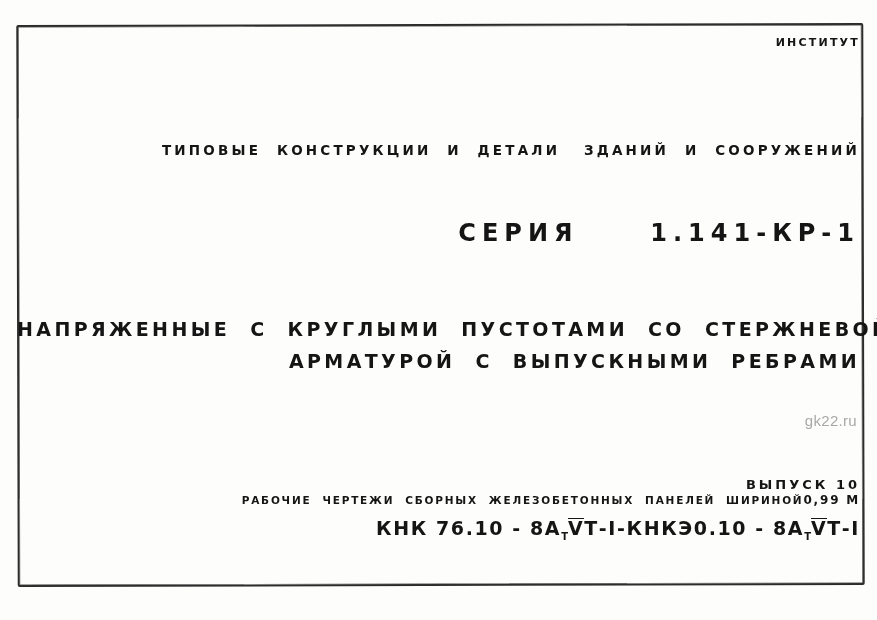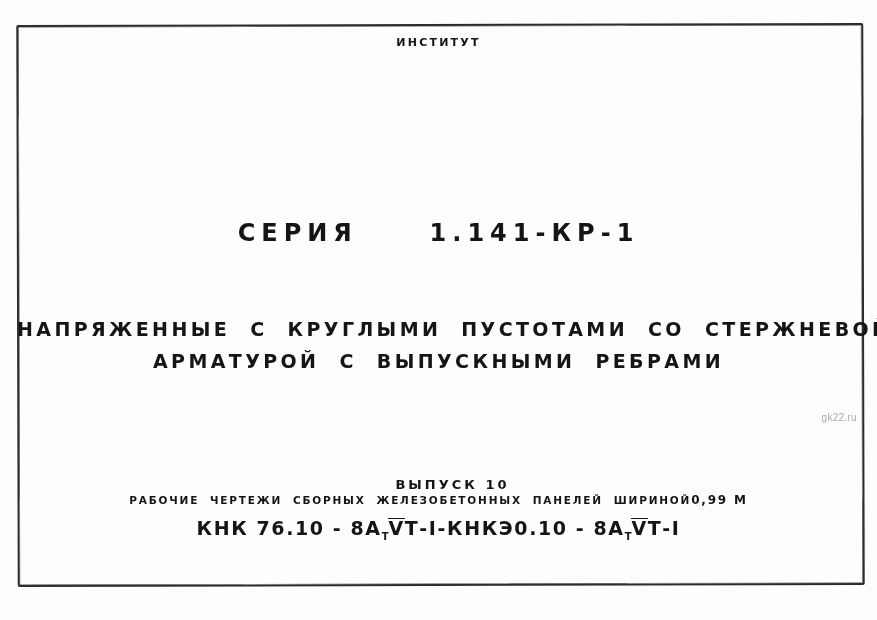--- a/index.html
+++ b/index.html
@@ -48,21 +48,21 @@
     border: 1px solid rgba(60,60,60,0.35);
     border-radius: 2px;
   }
 
   .doc-body {
     position: absolute;
     left: 17px;
     top: 24px;
     width: 843px;
     height: 552px;
-    text-align: center;
+    text-align: right;
   }
 
   
   .stencil {
     font-family: "DejaVu Sans", sans-serif;
     font-weight: 700;
     letter-spacing: 2.5px;
     color: #151515;
     text-transform: uppercase;
     line-height: 1.25;
@@ -160,39 +160,40 @@
     font-size: 10px;
     vertical-align: sub;
     letter-spacing: 0;
   }
 
   #watermark {
     position: absolute;
     right: 20px;
     top: 412px;
     font-family: "Liberation Sans", sans-serif;
-    font-size: 10px;
+    font-size: 15px;
     color: #a8a8a8;
     letter-spacing: 0.3px;
   }
 </style>
 </head>
 <body>
 
 <div id="page">
 
   <div id="frame"></div>
 
   <div class="doc-body">
 
     <div id="institute">
       <div class="stencil line1">ИНСТИТУТ</div>
     </div>
 
     <div id="subject">
+      <div class="stencil line">ТИПОВЫЕ  КОНСТРУКЦИИ  И  ДЕТАЛИ   ЗДАНИЙ  И  СООРУЖЕНИЙ</div>
     </div>
 
     <div id="series" class="stencil">СЕРИЯ     1.141-КР-1</div>
 
     <div id="title">
       <div class="stencil line">НАПРЯЖЕННЫЕ  С  КРУГЛЫМИ  ПУСТОТАМИ  СО  СТЕРЖНЕВОЙ</div>
       <div class="stencil line">АРМАТУРОЙ  С  ВЫПУСКНЫМИ  РЕБРАМИ</div>
     </div>
 
     <div id="issue">

